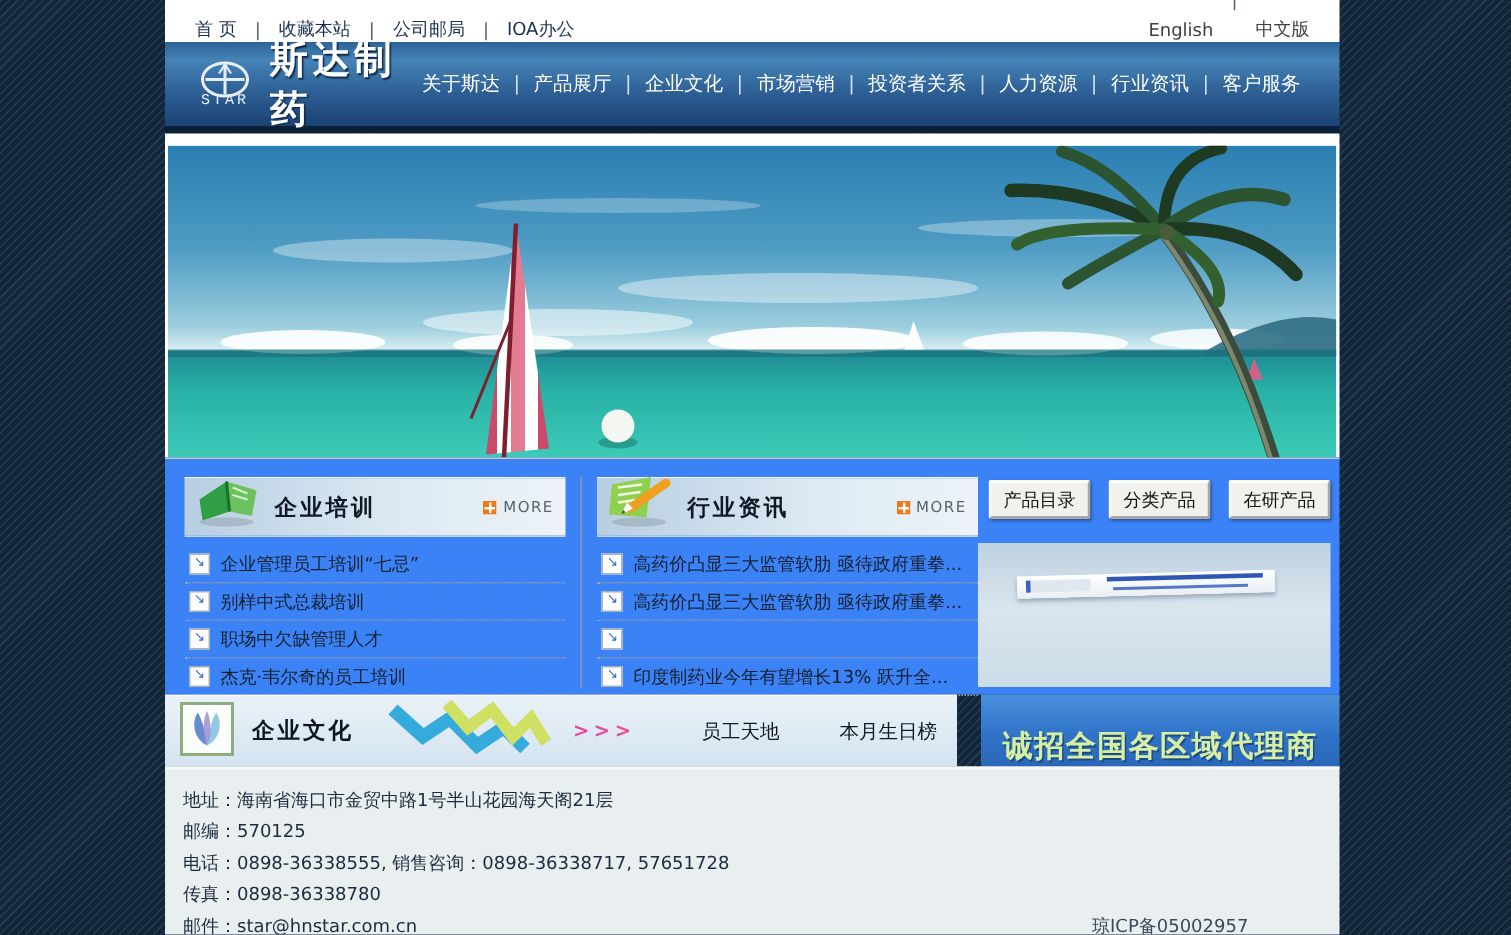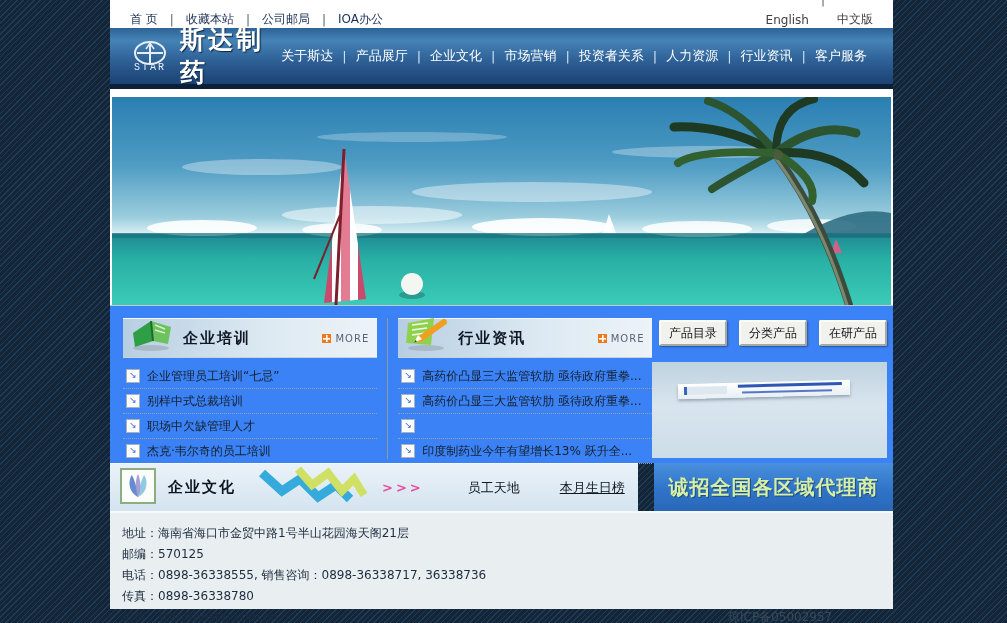--- a/index.html
+++ b/index.html
@@ -73,27 +73,27 @@
   
   .bottomrow{display:flex;height:48px;}
   .culture{width:528px;display:flex;align-items:center;gap:12px;padding:0 10px;box-sizing:border-box;
     background:linear-gradient(180deg,#eaf2f8 0%,#d4e4f0 100%);border-top:1px solid #f6fafc;}
   .cicon{flex:0 0 auto;cursor:pointer;}
   .ctitle{font-size:15px;font-weight:bold;color:#0d1520;letter-spacing:2px;cursor:pointer;}
   .zig{flex:0 0 auto;margin-left:6px;}
   .carrows{color:#e84a9a;font-weight:bold;font-size:13px;letter-spacing:3px;margin-left:-14px;}
   .clink{font-size:13px;color:#101820;text-decoration:none;cursor:pointer;white-space:nowrap;}
   .clink1{margin-left:32px;}
-  .clink2{margin-left:28px;text-decoration:underline;}
-  .adbanner{margin-left:auto;width:239px;display:flex;align-items:center;justify-content:center;cursor:pointer;
+  .clink2{margin-left:28px;}
+  .adbanner{margin-left:auto;width:239px;display:flex;align-items:flex-end;justify-content:center;cursor:pointer;
     background:linear-gradient(180deg,#4a90dd 0%,#2f74c8 55%,#2a67b8 100%);}
   .adtext{font-size:20px;font-weight:bold;color:#d6efa2;letter-spacing:1px;text-shadow:1px 1px 0 #1c4a86;white-space:nowrap;}
 
   
-  .footer{background:#e9eef1;height:98px;position:relative;padding:10px 0 0 12px;box-sizing:border-box;
+  .footer{background:#e9eef1;height:113px;position:relative;padding:10px 0 0 12px;box-sizing:border-box;
     border-top:2px solid #f6f9fa;}
   .fline{font-size:12px;color:#1c2c3e;line-height:21px;white-space:nowrap;}
   .icp{position:absolute;left:618px;top:96px;font-size:12px;color:#3a4a58;}
 </style>
 </head>
 <body>
 
 <div class="site">
 
   <div class="topbar">
@@ -341,19 +341,19 @@
       <a class="clink clink2">本月生日榜</a>
     </div>
     <div class="adbanner">
       <span class="adtext">诚招全国各区域代理商</span>
     </div>
   </div>
 
   <div class="footer">
     <div class="fline">地址：海南省海口市金贸中路1号半山花园海天阁21层</div>
     <div class="fline">邮编：570125</div>
-    <div class="fline">电话：0898-36338555, 销售咨询：0898-36338717, 36338736</div>
+    <div class="fline">电话：0898-36338555, 销售咨询：0898-36338717, 57651728</div>
     <div class="fline">传真：0898-36338780</div>
     <div class="fline">邮件：star@hnstar.com.cn</div>
     <div class="icp">琼ICP备05002957</div>
   </div>
 
 </div>
 
 </body></html>

